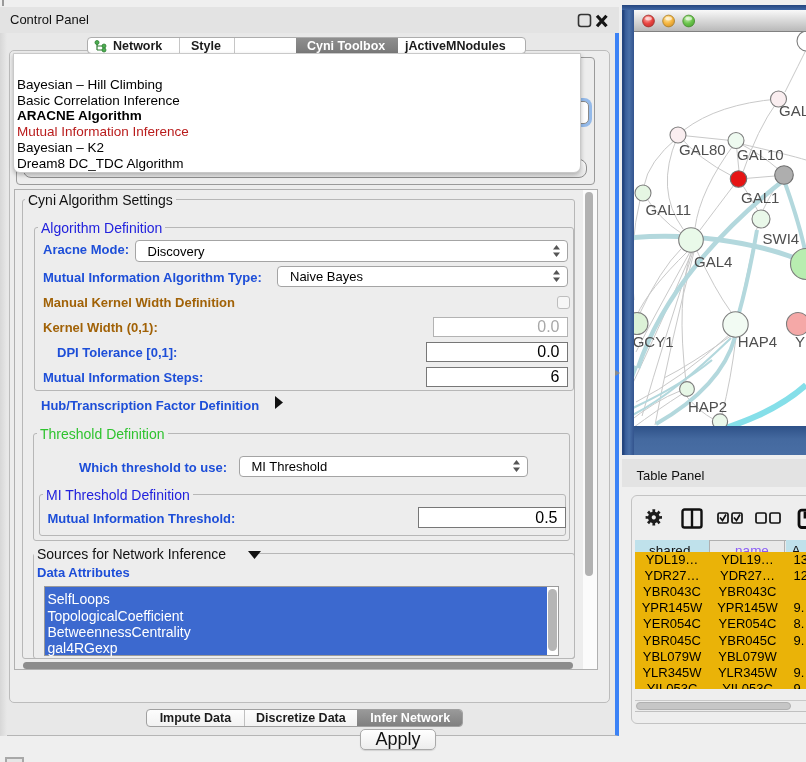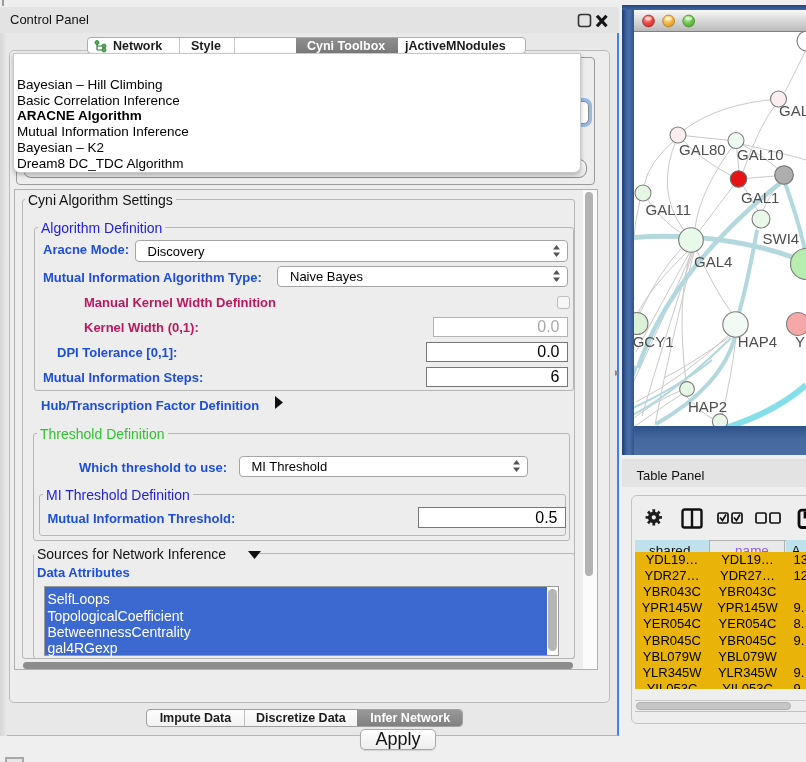--- a/index.html
+++ b/index.html
@@ -1,38 +1,38 @@
 <!DOCTYPE html>
 <html><head>
 <meta charset="utf-8">
 <style>
 * { margin:0; padding:0; box-sizing:border-box; }
 html,body { width:806px; height:762px; overflow:hidden; background:#efefef;
   font-family:"Liberation Sans", sans-serif; }
 .abs { position:absolute; }
 .lbl { position:absolute; font-size:13px; color:#1d4ed8; font-weight:bold; white-space:nowrap; }
-.dis { color:#be185d;margin-left:41px; }
+.dis { color:#a16207; }
 .combo { position:absolute; background:#fff; border:1px solid #a4a4a4; border-radius:4px;
   font-size:13px; color:#000; white-space:nowrap; }
 .combo .ctext { position:absolute; left:12px; top:50%; transform:translateY(-50%); }
 .arrows { position:absolute; right:7px; top:50%; transform:translateY(-50%); width:7px; height:12px; }
 .field { position:absolute; background:#fff; border:1px solid #777; font-size:16px;
   color:#000; text-align:right; }
 .field span { position:absolute; right:7px; top:50%; transform:translateY(-50%); }
 .group { position:absolute; border:1px solid #b7b7b7; border-radius:3px; }
 .gtitle { position:absolute; font-size:14px; background:#ededed; padding:0 3px; white-space:nowrap; }
 </style>
 </head>
 <body>
 
 <div class="abs" style="left:2px;top:0;width:2px;height:6px;background:#9a9a9a;"></div>
 <div class="abs" style="left:5px;top:757px;width:19px;height:8px;border:2px solid #a8a8a8;background:#e6e6e6;"></div>
 
 <div id="win" class="abs" style="left:0;top:7px;width:619px;height:729px;background:#e8e8e8;
-  border-bottom:1px solid #b5b5b5;border-right:2px solid #3b82f6;">
+  border-bottom:1px solid #b5b5b5;border-right:4px solid #3b82f6;">
   <div class="abs" style="left:0;top:0;width:619px;height:26px;background:#e3e3e3;"></div>
   <div class="abs" style="left:0;top:26px;width:7px;height:703px;background:linear-gradient(90deg,#d7d7d7,#e8e8e8);"></div>
 
   <div class="abs" style="left:10px;top:5px;font-size:13px;color:#111;">Control Panel</div>
   <svg class="abs" style="left:576px;top:5.5px;" width="34" height="16" viewBox="0 0 34 16">
     <rect x="2.5" y="1.5" width="12" height="12" rx="2.5" fill="none" stroke="#333" stroke-width="1.6"></rect>
     <path d="M21 2.7 L30.5 13.3 M30.5 2.7 L21 13.3" stroke="#141414" stroke-width="3.2" stroke-linecap="butt"></path>
   </svg>
 
   <div class="abs" style="left:8.5px;top:43px;width:601px;height:653px;background:#ededed;
@@ -165,21 +165,21 @@
       <circle cx="10" cy="6" r="2" fill="#4caf50" stroke="#2e7d32" stroke-width="0.8"></circle>
       <circle cx="10" cy="10" r="2" fill="#4caf50" stroke="#2e7d32" stroke-width="0.8"></circle>
     </svg>
   </div>
 
   <div class="abs" style="left:13px;top:46px;width:568px;height:120px;background:#fff;
     border:1px solid #c9c9c9;border-radius:0 0 7px 7px;box-shadow:0 2px 4px rgba(0,0,0,0.25);"></div>
   <div class="abs" style="left:17px;top:70px;font-size:13.5px;color:#000;">Bayesian – Hill Climbing</div>
   <div class="abs" style="left:17px;top:85.7px;font-size:13.5px;color:#000;">Basic Correlation Inference</div>
   <div class="abs" style="left:17px;top:101.4px;font-size:13.5px;color:#000;font-weight:bold;">ARACNE Algorithm</div>
-  <div class="abs" style="left:17px;top:117.1px;font-size:13.5px;color:#000000;text-align:right;">Mutual Information Inference</div>
+  <div class="abs" style="left:17px;top:117.1px;font-size:13.5px;color:#b91c1c;text-align:right;">Mutual Information Inference</div>
   <div class="abs" style="left:17px;top:132.8px;font-size:13.5px;color:#000;">Bayesian – K2</div>
   <div class="abs" style="left:17px;top:148.5px;font-size:13.5px;color:#000;">Dream8 DC_TDC Algorithm</div>
 </div>
 
 <div class="abs" style="left:622px;top:4.5px;width:184px;height:450px;background:#3e65a3;"></div>
 <div class="abs" style="left:622px;top:4.5px;width:12px;height:450px;
   background:linear-gradient(90deg,#24457e 0,#24457e 12%,#3a5f9b 30%,#4a70a8 60%,#33548e 100%);"></div>
 <div class="abs" style="left:622px;top:4.5px;width:184px;height:5.5px;background:linear-gradient(#24457e,#3f66a4);"></div>
 <div class="abs" style="left:634px;top:426px;width:172px;height:28.5px;
   background:linear-gradient(#2e5188,#44699f 45%,#496ea4);"></div>

